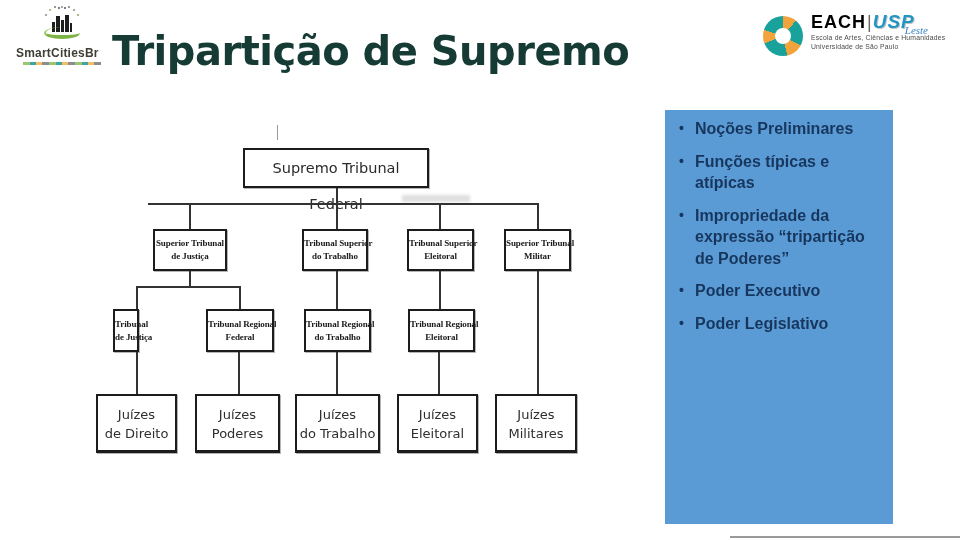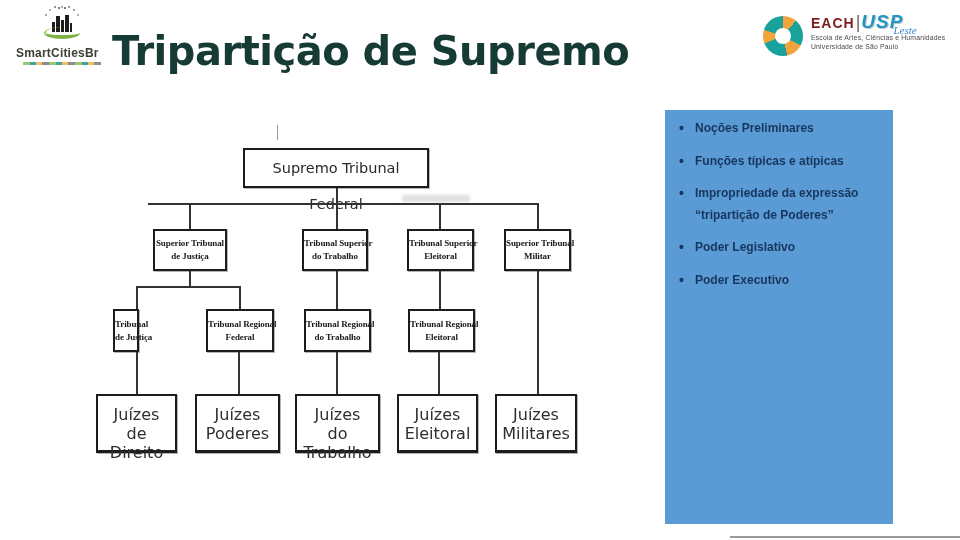--- a/index.html
+++ b/index.html
@@ -29,21 +29,21 @@
     font-size:40px;font-weight:800;letter-spacing:-.5px;color:#163b35;}
 
   .each-logo{position:absolute;left:763px;top:12px;display:flex;align-items:flex-start;}
   .each-icon{position:relative;width:40px;height:40px;border-radius:50%;margin-top:4px;
     background:conic-gradient(#f2a33c 0 40deg,#18a29b 40deg 118deg,#f2a33c 118deg 168deg,
                #18a29b 168deg 248deg,#f2a33c 248deg 288deg,#18a29b 288deg 360deg);}
   .each-icon::after{content:"";position:absolute;left:12px;top:12px;width:16px;height:16px;
     border-radius:50%;background:#fff;}
   .each-words{margin-left:8px;}
   .each-line{white-space:nowrap;line-height:20px;}
-  .each-acronym{font-size:14px;font-weight:bold;color:#7f1d1d;letter-spacing:1px;}
+  .each-acronym{font-size:18px;font-weight:bold;color:#000000;letter-spacing:1px;}
   .each-sep{font-size:18px;font-weight:300;color:#6a6a6a;margin:0 1px;}
   .each-usp{font-size:19px;font-weight:bold;font-style:italic;color:#2196c4;
     text-shadow:1px 1px 0 #c4c4c4;letter-spacing:1px;}
   .each-leste{font-size:11px;font-style:italic;color:#3a84c6;margin-left:-10px;
     font-family:"Liberation Serif",serif;position:relative;top:6px;margin-top:24px;}
   .each-sub{font-size:6.8px;color:#4a4a4a;letter-spacing:.2px;line-height:8.5px;}
 
   
   .node{position:absolute;background:#fff;border:2px solid #1c1c1c;box-sizing:border-box;
     text-align:center;color:#1a1a1a;box-shadow:1px 1px 0 rgba(90,90,90,.45);}
@@ -54,21 +54,21 @@
     line-height:13px;padding-top:6px;white-space:nowrap;letter-spacing:-.1px;}
   .n-stj{left:153px;top:229px;width:74px;height:42px;}
   .n-tst{left:302px;top:229px;width:66px;height:42px;}
   .n-tse{left:407px;top:229px;width:67px;height:42px;}
   .n-stm{left:504px;top:229px;width:67px;height:42px;}
   .n-tj {left:113px;top:309px;width:26px;height:43px;}
   .n-trf{left:206px;top:309px;width:68px;height:43px;}
   .n-trt{left:304px;top:309px;width:67px;height:43px;}
   .n-tre{left:408px;top:309px;width:67px;height:43px;}
   .lvl2{padding-top:7px;}
-  .lvl3{font-family:"DejaVu Sans",sans-serif;font-size:16px;color:#2e2e2e;
+  .lvl3{font-family:"DejaVu Sans",sans-serif;font-size:13px;color:#2e2e2e;
     line-height:19px;padding-top:9px;border-bottom-width:3px;}
   .n-jd{left:96px; top:394px;width:81px;height:59px;}
   .n-jf{left:195px;top:394px;width:85px;height:59px;}
   .n-jt{left:295px;top:394px;width:85px;height:59px;}
   .n-je{left:397px;top:394px;width:81px;height:59px;}
   .n-jm{left:495px;top:394px;width:82px;height:59px;}
 
   .cline{position:absolute;background:#333;}
   .cl-stf-v  {left:336px;top:188px;width:2px;height:17px;}
   .cl-hbar1  {left:148px;top:203px;width:391px;height:2px;}
@@ -88,21 +88,21 @@
   .cl-trt-jt {left:336px;top:352px;width:2px;height:42px;}
   .cl-tre-je {left:438px;top:352px;width:2px;height:42px;}
   .scan-tick{left:277px;top:125px;width:1px;height:15px;background:#9a9a9a;}
   .scan-smudge{position:absolute;left:402px;top:195px;width:68px;height:7px;
     background:rgba(140,140,140,.28);filter:blur(1.5px);}
 
   
   .sidebar{position:absolute;left:665px;top:110px;width:228px;height:414px;
     background:#5b9bd5;box-sizing:border-box;padding:8px 8px 8px 8px;}
   .sidebar ul{margin:0;padding:0;list-style:none;}
-  .sidebar li{position:relative;padding-left:22px;font-weight:bold;font-size:12px;
+  .sidebar li{position:relative;padding-left:22px;font-weight:bold;font-size:16px;
     line-height:21.5px;color:#17365d;margin-bottom:11px;}
   .sidebar li::before{content:"\2022";position:absolute;left:6px;top:0;font-size:14px;}
   .sidebar li.highlight{color:#ffffff;}
 
   .bottom-rule{position:absolute;left:730px;top:536px;width:230px;height:2px;background:#9a9a9a;}
 </style>
 </head>
 <body>
 
 <div class="slide">
@@ -218,19 +218,19 @@
       <span>Juízes</span>
         <span>Militares</span>
     </div>
   </div>
 
   <div class="sidebar">
     <ul>
       <li>Noções Preliminares</li>
       <li>Funções típicas e atípicas</li>
       <li>Impropriedade da expressão “tripartição de Poderes”</li>
+      <li>Poder Executivo</li>
       <li>Poder Legislativo</li>
-      <li>Poder Executivo</li>
     </ul>
   </div>
 
   <i class="bottom-rule"></i>
 </div>
 
 </body></html>

